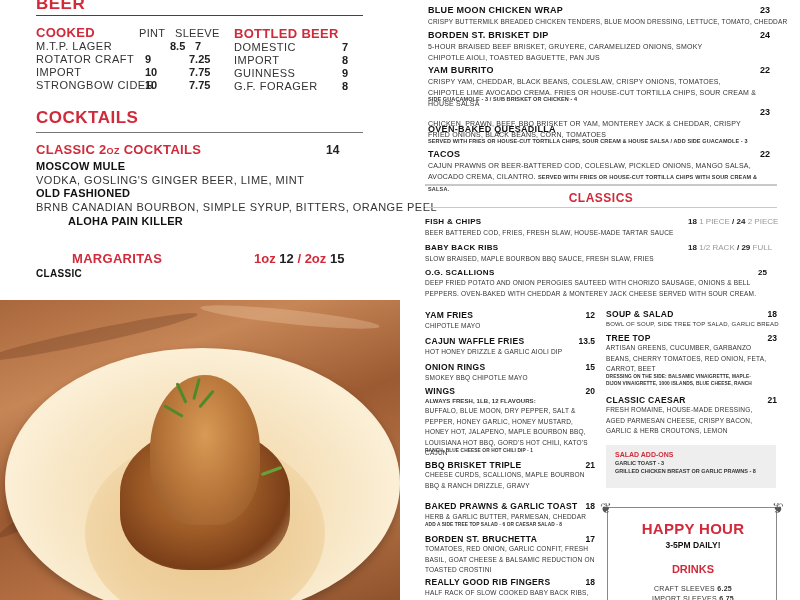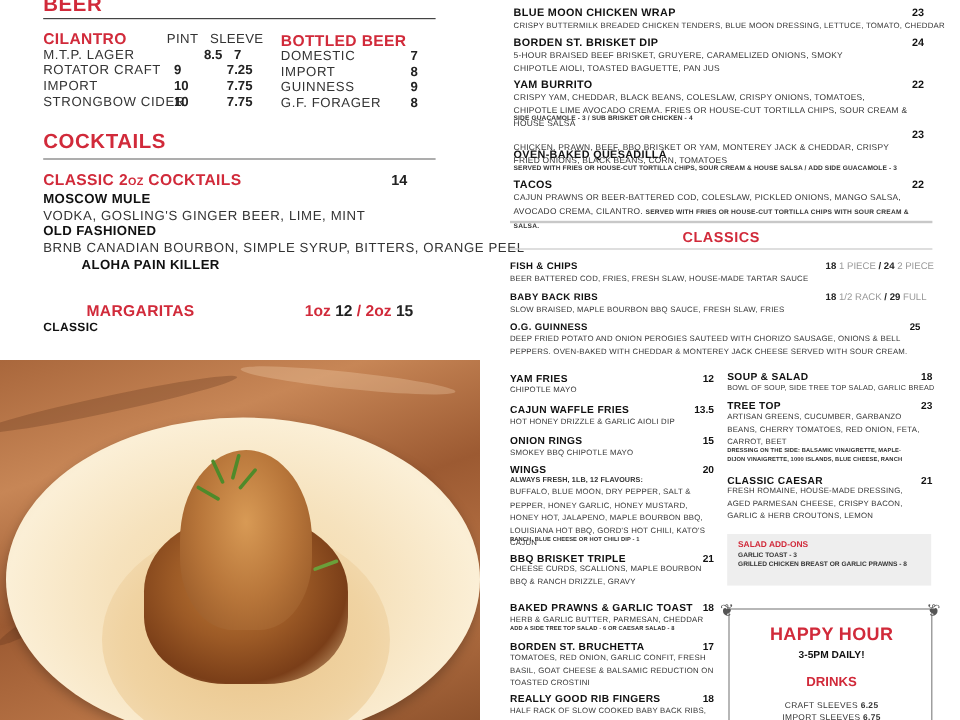--- a/index.html
+++ b/index.html
@@ -55,21 +55,21 @@
   .hh-line { position: absolute; left: 0; width: 170px; text-align: center; font-size: 7px; color: #333; letter-spacing: 0.3px; }
   .flourish { position: absolute; font-size: 14px; color: #555; }
 </style>
 </head>
 <body>
 
 <div id="left">
   <div class="sec-title" style="top:-6px;font-size:17px;">BEER</div>
   <div class="rule" style="top:15px;"></div>
 
-  <div class="sub-h" style="left:36px;top:25px;">CILANTRO</div>
+  <div class="sub-h" style="left:36px;top:25px;">COOKED</div>
   <div class="col-h" style="left:139px;top:27px;">PINT</div>
   <div class="col-h" style="left:175px;top:27px;">SLEEVE</div>
   <div class="sub-h" style="left:234px;top:26px;">BOTTLED BEER</div>
 
   <div>
     <div class="beer-row" style="left:36px;top:40px;">M.T.P. LAGER</div>
     <div class="beer-num" style="left:144px;top:40px;padding-left:26px;">8.5</div>
     <div class="beer-num" style="left:195px;top:40px;">7</div>
   </div>
   <div>
@@ -182,21 +182,21 @@
     <b>18</b> <span class="grey">1 PIECE</span> <b>/</b> <b>24</b> <span class="grey">2 PIECE</span>
   </div>
   <div class="item-desc" style="left:5px;top:227px;width:350px;white-space:nowrap;font-size:6.5px;">BEER BATTERED COD, FRIES, FRESH SLAW, HOUSE-MADE TARTAR SAUCE</div>
 
   <div class="item-name" style="left:5px;top:243px;font-size:8px;">BABY BACK RIBS</div>
   <div class="abs" style="left:268px;top:243px;font-size:8px;">
     <b>18</b> <span class="grey">1/2 RACK</span> <b>/</b> <b>29</b> <span class="grey">FULL</span>
   </div>
   <div class="item-desc" style="left:5px;top:253px;width:350px;white-space:nowrap;font-size:6.5px;">SLOW BRAISED, MAPLE BOURBON BBQ SAUCE, FRESH SLAW, FRIES</div>
 
-  <div class="item-name" style="left:5px;top:268px;font-size:8px;">O.G. GUINNESS</div>
+  <div class="item-name" style="left:5px;top:268px;font-size:8px;">O.G. SCALLIONS</div>
   <div class="item-price" style="left:320px;top:268px;width:27px;font-size:8px;">25</div>
   <div class="item-desc" style="left:5px;top:277px;width:350px;font-size:6.5px;">DEEP FRIED POTATO AND ONION PEROGIES SAUTEED WITH CHORIZO SAUSAGE, ONIONS &amp; BELL PEPPERS. OVEN-BAKED WITH CHEDDAR &amp; MONTEREY JACK CHEESE SERVED WITH SOUR CREAM.</div>
 
   <div class="item-name" style="left:5px;top:310px;font-size:8.5px;">YAM FRIES</div>
   <div class="item-price" style="left:150px;top:310px;width:25px;font-size:8.5px;">12</div>
   <div class="item-desc" style="left:5px;top:320px;width:170px;font-size:6.5px;">CHIPOTLE MAYO</div>
 
   <div class="item-name" style="left:5px;top:336px;font-size:8.5px;">CAJUN WAFFLE FRIES</div>
   <div class="item-price" style="left:150px;top:336px;width:25px;font-size:8.5px;">13.5</div>
   <div class="item-desc" style="left:5px;top:346px;width:170px;font-size:6.5px;">HOT HONEY DRIZZLE &amp; GARLIC AIOLI DIP</div>

